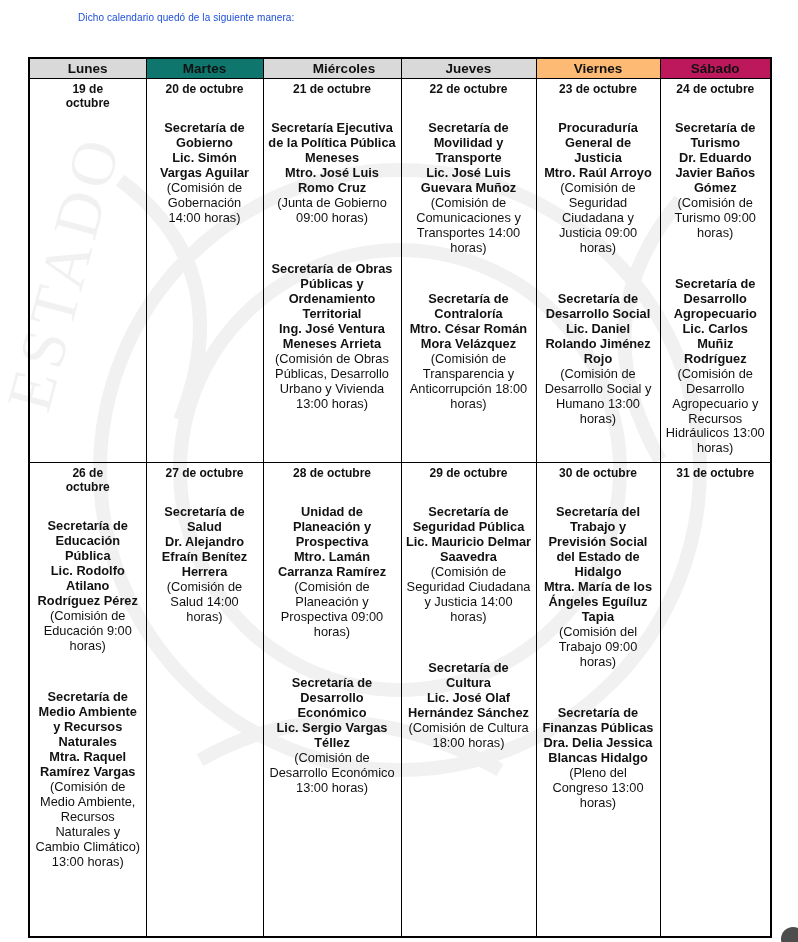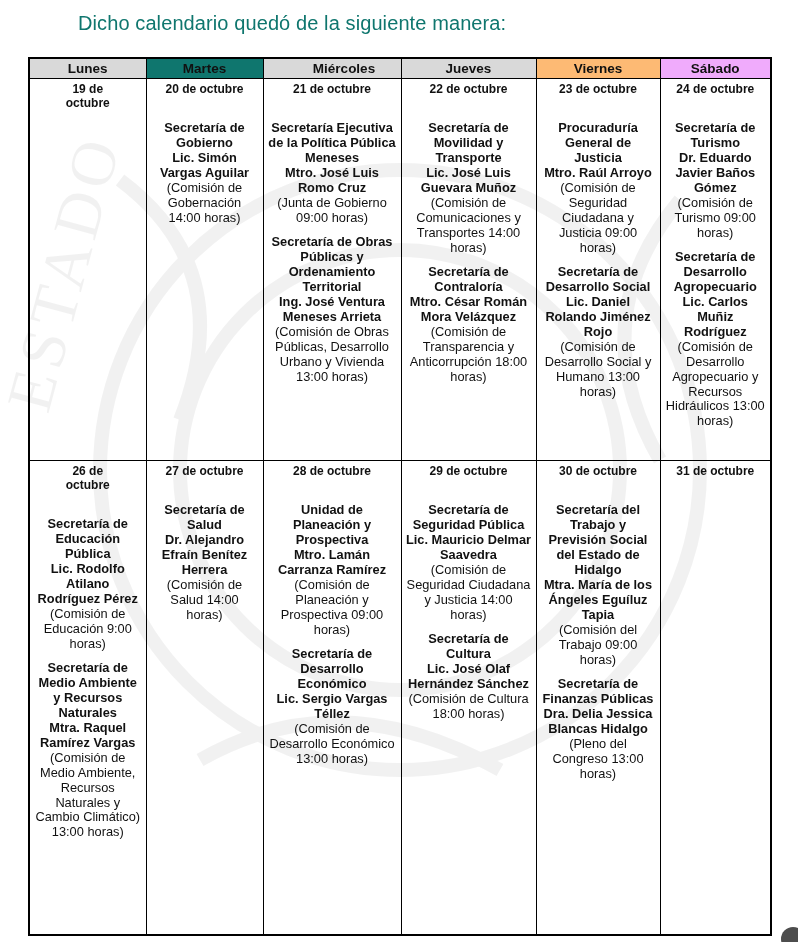--- a/index.html
+++ b/index.html
@@ -7,23 +7,23 @@
     width:798px;height:942px;
     background:#ffffff;
     font-family:"Liberation Sans", sans-serif;
     position:relative;
     overflow:hidden;
     color:#111;
   }
   .title{
     position:absolute;
     left:78px;top:12px;
-    font-size:20px;
+    font-size:10px;
     font-weight:normal;
-    color:#0f766e;
+    color:#1d4ed8;
     letter-spacing:0.1px;
   }
   .watermark{
     position:absolute;
     left:0;top:0;width:798px;height:942px;
     opacity:0.05;
     pointer-events:none;
     z-index:0;
   }
   .watermark .wm-text{
@@ -69,21 +69,21 @@
     font-size:12.8px;
     line-height:1.17;
   }
   tr.week-0 td{height:372px;}
   tr.week-1 td{height:464px;}
   .date{
     font-weight:bold;
     font-size:12px;
     white-space:pre-line;
   }
-  .entry{margin-top:9px;}
+  .entry{margin-top:36px;}
   .date + .entry{margin-top:25px;}
   .entry .org, .entry .person{font-weight:bold;}
   .entry .note{font-weight:normal;}
   .corner-mark{
     position:absolute;
     right:-7px;bottom:-9px;
     width:24px;height:24px;
     border-radius:50%;
     background:#4d4d4d;
     z-index:2;
@@ -114,21 +114,21 @@
       <col class="c4">
       <col class="c5">
   </colgroup>
   <thead>
     <tr>
         <th style="background: rgb(217, 217, 217);">Lunes</th>
         <th style="background: #0f766e;">Martes</th>
         <th style="background: rgb(217, 217, 217); padding-left: 26px;">Miércoles</th>
         <th style="background: rgb(217, 217, 217);">Jueves</th>
         <th style="background: #fdba74;">Viernes</th>
-        <th style="background: #f0abfc;">Sábado</th>
+        <th style="background: #be185d;">Sábado</th>
       </tr>
   </thead>
   <tbody>
       <tr class="week-0">
         <td>
           <div class="date">19 de
 octubre</div>
         </td>
         <td>
           <div class="date">20 de octubre</div>

